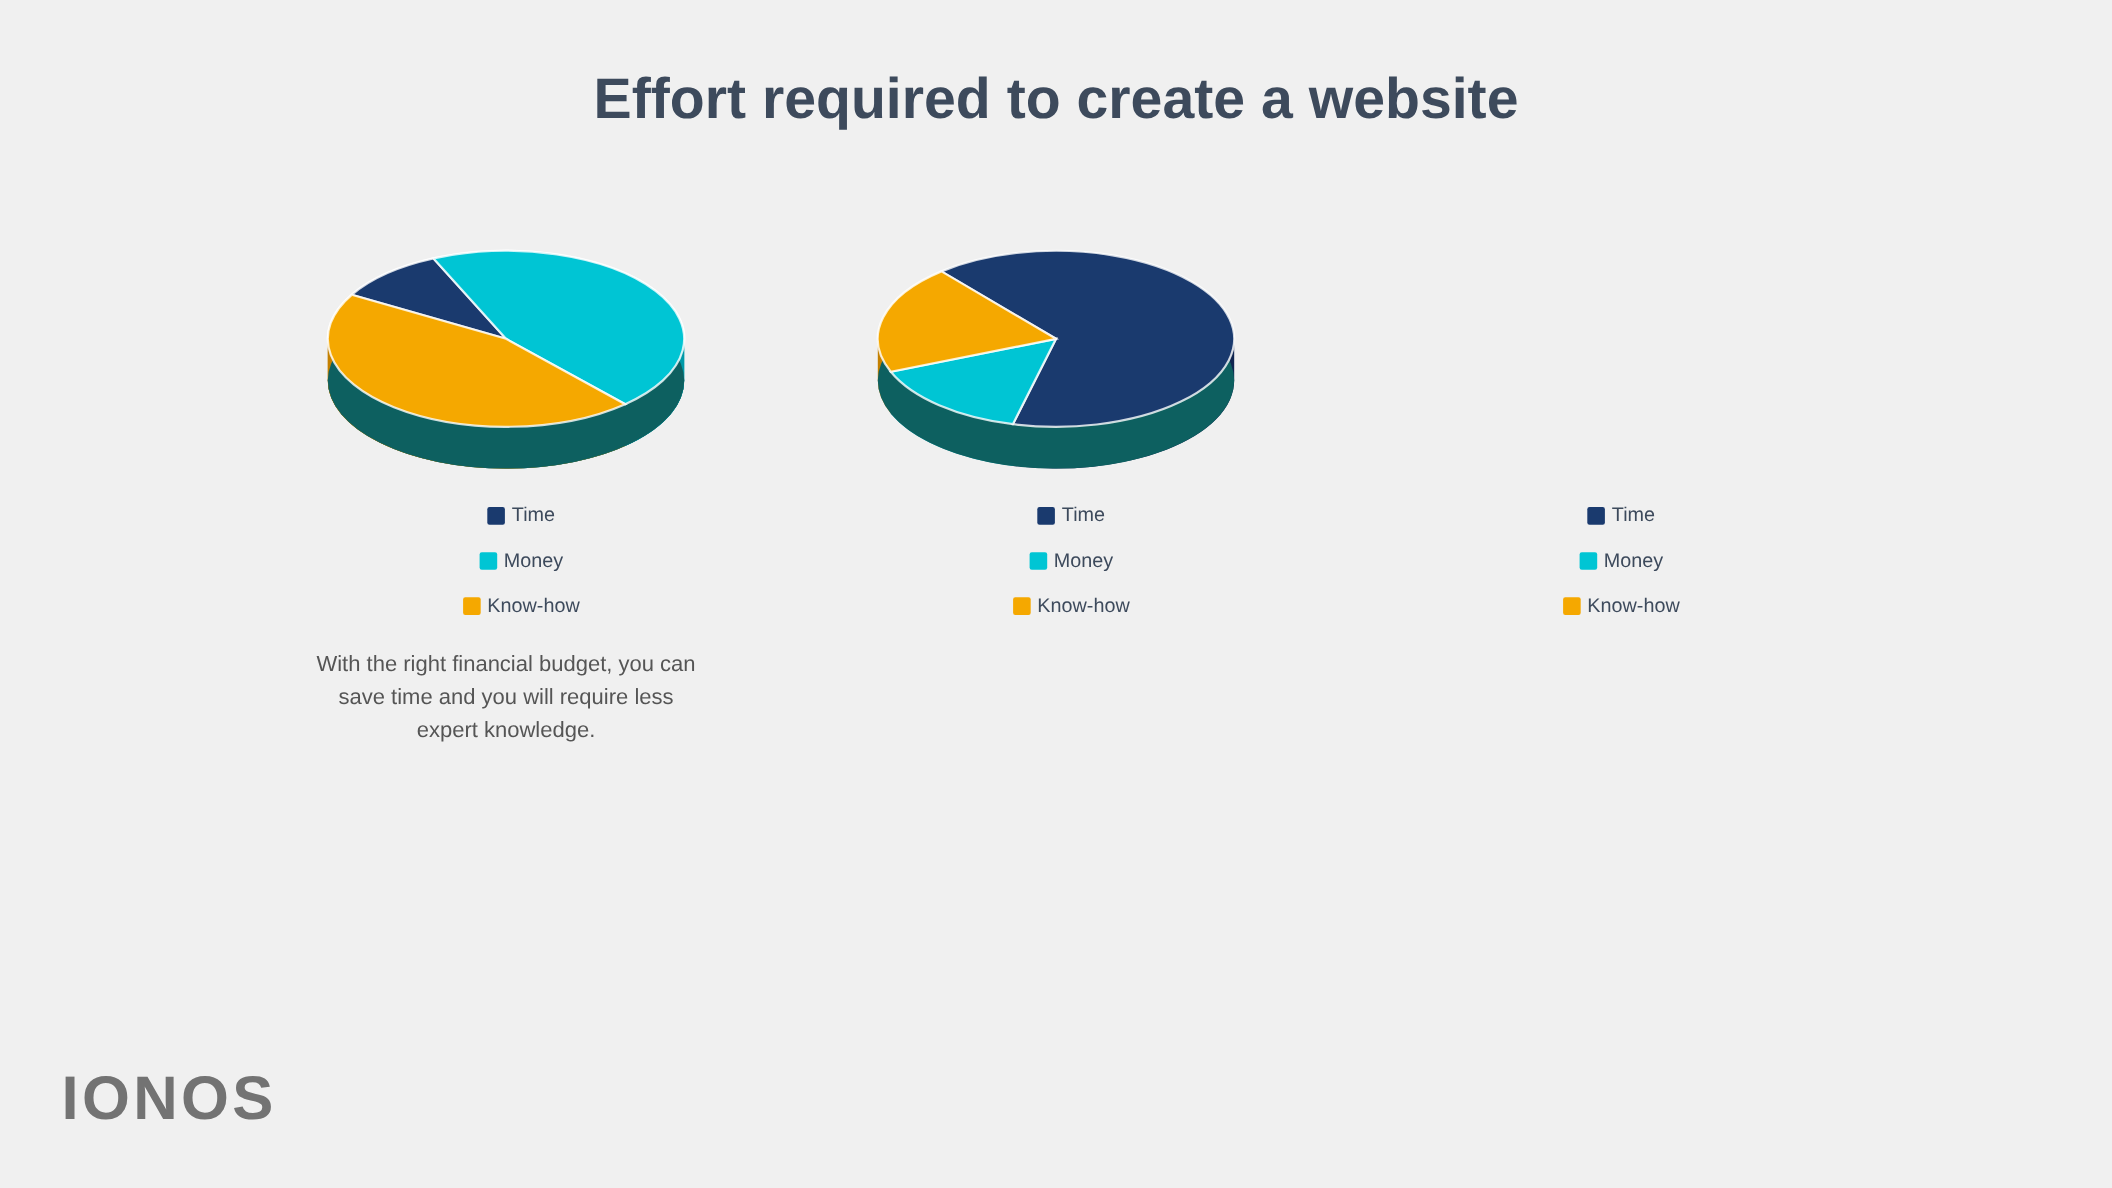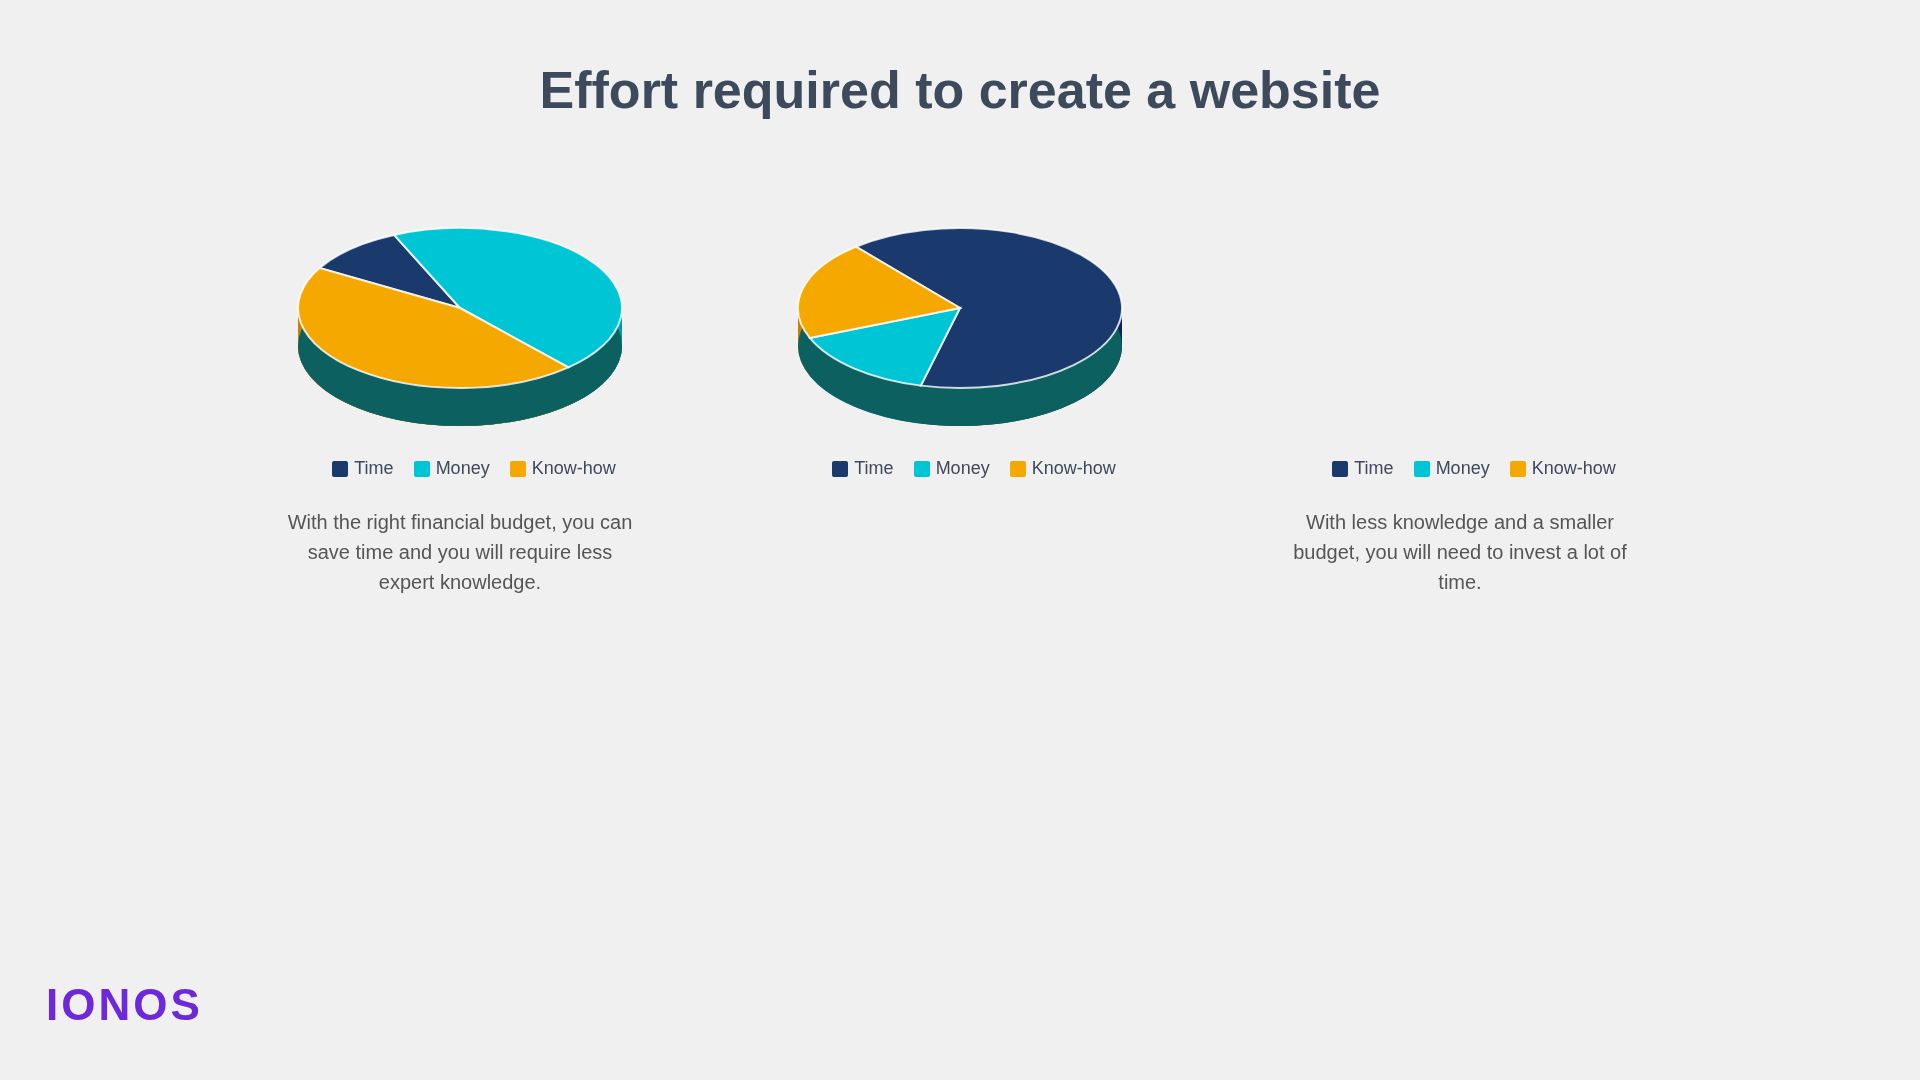--- a/index.html
+++ b/index.html
@@ -41,21 +41,21 @@
 
     
     .pie-wrapper {
       width: 380px;
       height: 240px;
       position: relative;
     }
 
     .legend {
       display: flex;
-      flex-direction: row;
+      flex-direction: column;
       gap: 20px;
       margin-top: 18px;
       align-items: center;
       justify-content: center;
       padding-left: 28px;
     }
 
     .legend-item {
       display: flex;
       align-items: center;
@@ -76,24 +76,24 @@
       font-size: 20px;
       color: #555;
       text-align: center;
       line-height: 1.5;
       max-width: 360px;
     }
 
     .logo {
       position: absolute;
       bottom: 50px;
-      left: 46px;
-      font-size: 44px;
+      left: 56px;
+      font-size: 56px;
       font-weight: 900;
-      color: #6d28d9;
+      color: #737373;
       letter-spacing: 3px;
     }
 
     
     
     
     
     
   </style>
 </head>
@@ -175,18 +175,17 @@
       </div>
       <div class="legend-item">
         <span class="legend-swatch" style="background:#00c5d4;"></span>
         <span>Money</span>
       </div>
       <div class="legend-item">
         <span class="legend-swatch" style="background:#f5a800;"></span>
         <span>Know-how</span>
       </div>
     </div>
-    <p class="chart-description">With less knowledge and a smaller budget, you will need to invest a lot of time.</p>
   </div>
 
 </div>
 
 <div class="logo">IONOS</div>
 
 </body></html>

